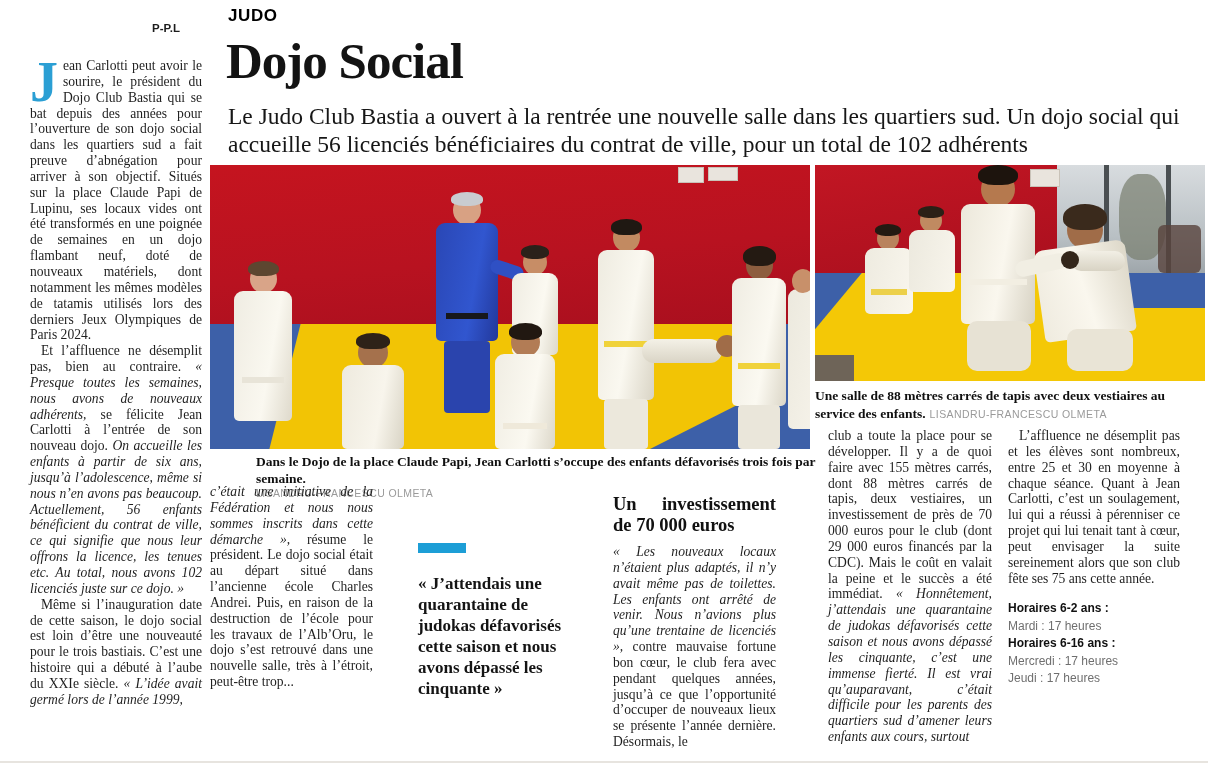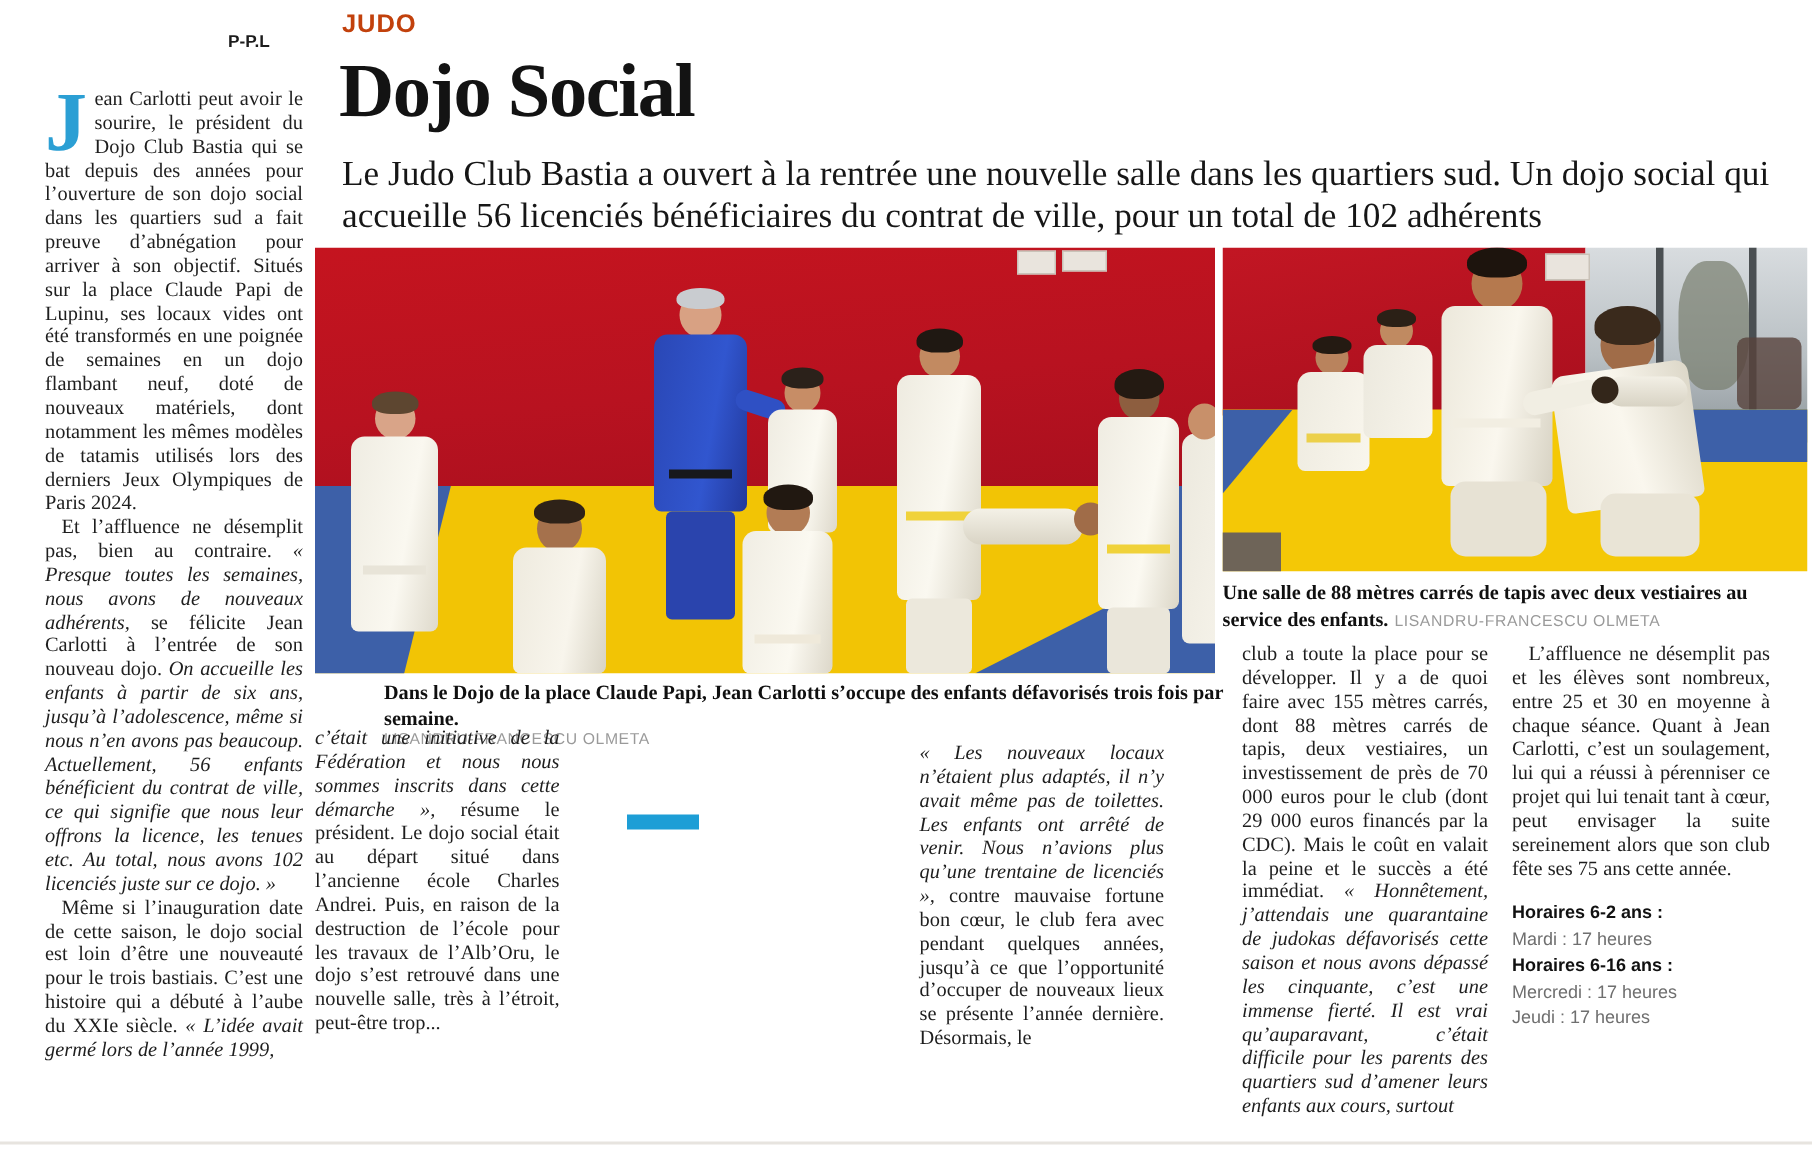--- a/index.html
+++ b/index.html
@@ -3,21 +3,21 @@
 <meta charset="utf-8">
 <style>
   * { margin:0; padding:0; box-sizing:border-box; }
   html,body { width:1208px; height:772px; background:#ffffff; overflow:hidden; }
   body { font-family:"Liberation Serif", serif; color:#1d1d1d; position:relative; }
 
   .abs { position:absolute; }
 
   
   .byline { left:152px; top:22px; font-family:"Liberation Sans",sans-serif; font-weight:bold; font-size:11.5px; color:#1c1c1c; }
-  .kicker { left:228px; top:6px; font-family:"Liberation Sans",sans-serif; font-weight:bold; font-size:17px; letter-spacing:.6px; color:#c2410c;text-align:right; }
+  .kicker { left:228px; top:6px; font-family:"Liberation Sans",sans-serif; font-weight:bold; font-size:17px; letter-spacing:.6px; color:#000000;text-align:right; }
   .headline { left:226px; top:32px; font-size:51px; font-weight:bold; letter-spacing:-1px; color:#131313; }
   .standfirst { left:228px; top:102px; width:980px; font-size:23.5px; line-height:28px; color:#161616; }
 
   
   .bodytxt { font-size:13.6px; line-height:15.85px; text-align:justify; color:#1e1e1e; }
   .bodytxt p { text-indent:11px; }
   .bodytxt p.noindent { text-indent:0; }
   .it { font-style:italic; }
   .dropcap { float:left; font-size:56px; line-height:44px; font-weight:bold; color:#2b9fd4; margin:2px 5px 0 0; }
 
@@ -194,23 +194,25 @@
   <span class="cap-b">Une salle de 88 mètres carrés de tapis avec deux vestiaires au service des enfants.</span>
   <span class="credit">LISANDRU-FRANCESCU OLMETA</span>
 </div>
 
 <div class="abs bodytxt col2">
   <p class="noindent"><span class="it">c’était une initiative de la Fédération et nous nous sommes inscrits dans cette démarche », </span><span>résume le président. Le dojo social était au départ situé dans l’ancienne école Charles Andrei. Puis, en raison de la destruction de l’école pour les travaux de l’Alb’Oru, le dojo s’est retrouvé dans une nouvelle salle, très à l’étroit, peut-être trop...</span></p>
 </div>
 
 <div class="abs colq">
   <div class="qbar"></div>
+  <div class="quote">« J’attendais une quarantaine de judokas défavorisés cette saison et nous avons dépassé les cinquante »</div>
 </div>
 
 <div class="abs bodytxt col3">
+  <div class="subhead">Un investissement de 70 000 euros</div>
   <p class="noindent"><span class="it">« Les nouveaux locaux n’étaient plus adaptés, il n’y avait même pas de toilettes. Les enfants ont arrêté de venir. Nous n’avions plus qu’une trentaine de licenciés », </span><span>contre mauvaise fortune bon cœur, le club fera avec pendant quelques années, jusqu’à ce que l’opportunité d’occuper de nouveaux lieux se présente l’année dernière. Désormais, le</span></p>
 </div>
 
 <div class="abs bodytxt col4">
   <p class="noindent"><span>club a toute la place pour se développer. Il y a de quoi faire avec 155 mètres carrés, dont 88 mètres carrés de tapis, deux vestiaires, un investissement de près de 70 000 euros pour le club (dont 29 000 euros financés par la CDC). Mais le coût en valait la peine et le succès a été immédiat. </span><span class="it">« Honnêtement, j’attendais une quarantaine de judokas défavorisés cette saison et nous avons dépassé les cinquante, c’est une immense fierté. Il est vrai qu’auparavant, c’était difficile pour les parents des quartiers sud d’amener leurs enfants aux cours, surtout</span></p>
 </div>
 
 <div class="abs bodytxt col5">
   <p>L’affluence ne désemplit pas et les élèves sont nombreux, entre 25 et 30 en moyenne à chaque séance. Quant à Jean Carlotti, c’est un soulagement, lui qui a réussi à pérenniser ce projet qui lui tenait tant à cœur, peut envisager la suite sereinement alors que son club fête ses 75 ans cette année.</p>
   <div class="hours">

